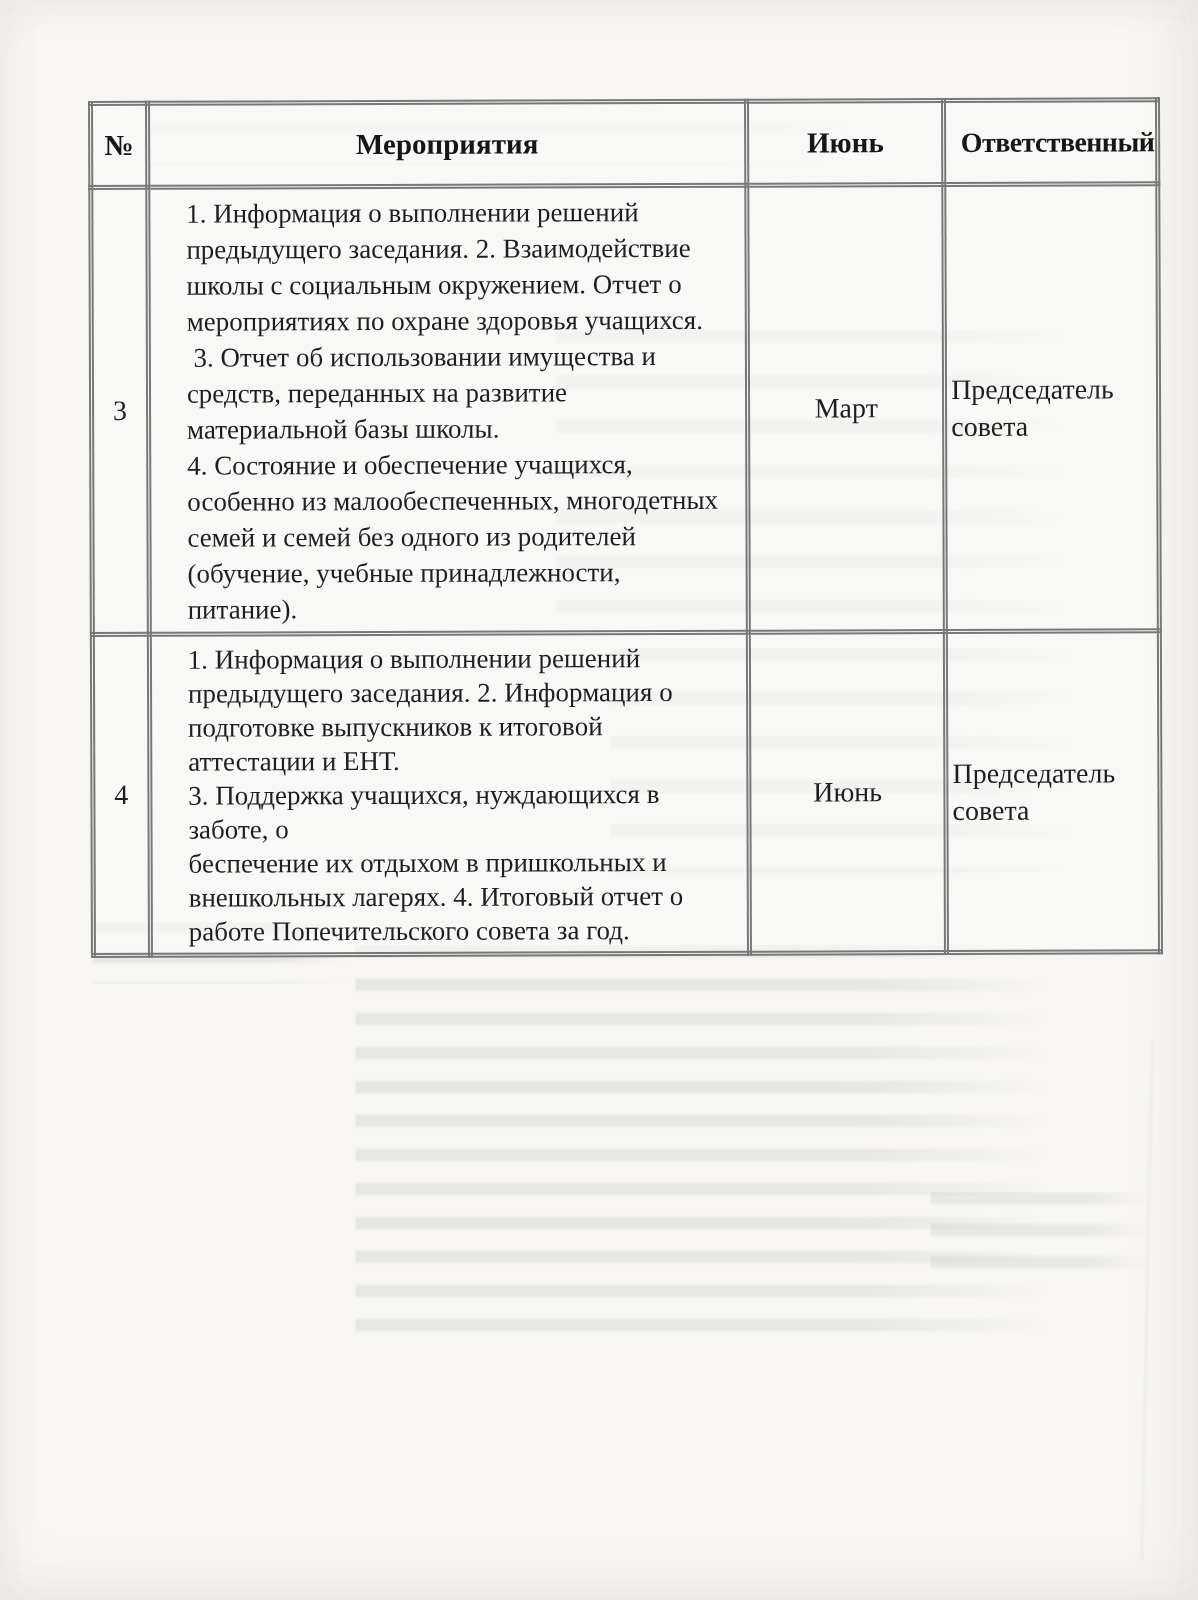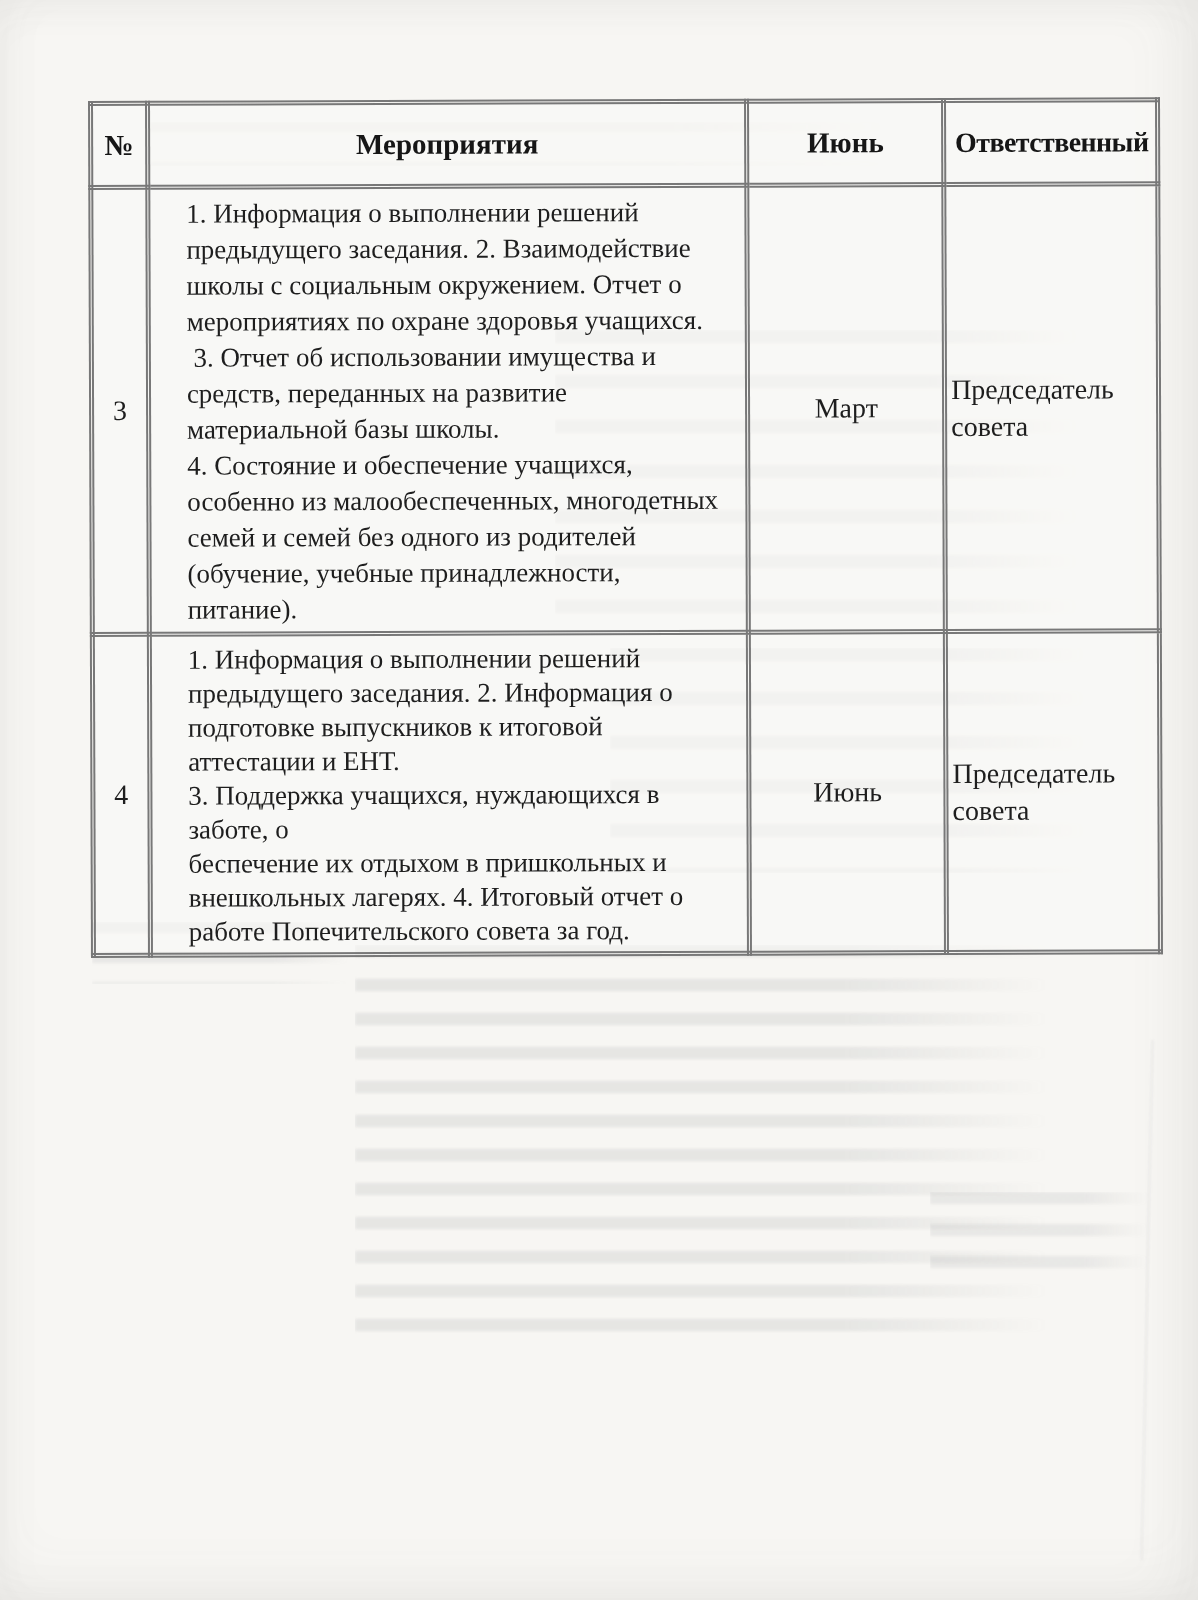--- a/index.html
+++ b/index.html
@@ -45,21 +45,21 @@
   .doc-table thead tr { height: 84px; }
   .doc-table th {
     font-size: 29px;
     font-weight: bold;
     text-align: center;
     vertical-align: middle;
     padding: 4px;
     color: #161616;
   }
   th.h-resp {
-    text-align: center;
+    text-align: right;
     padding: 4px 1px 4px 3px;
     font-size: 28px;
     letter-spacing: -0.6px;
   }
   tr.row-a { height: 442px; }
   tr.row-b { height: 314px; }
   td.c-num {
     text-align: center;
     vertical-align: middle;
     font-size: 28px;

